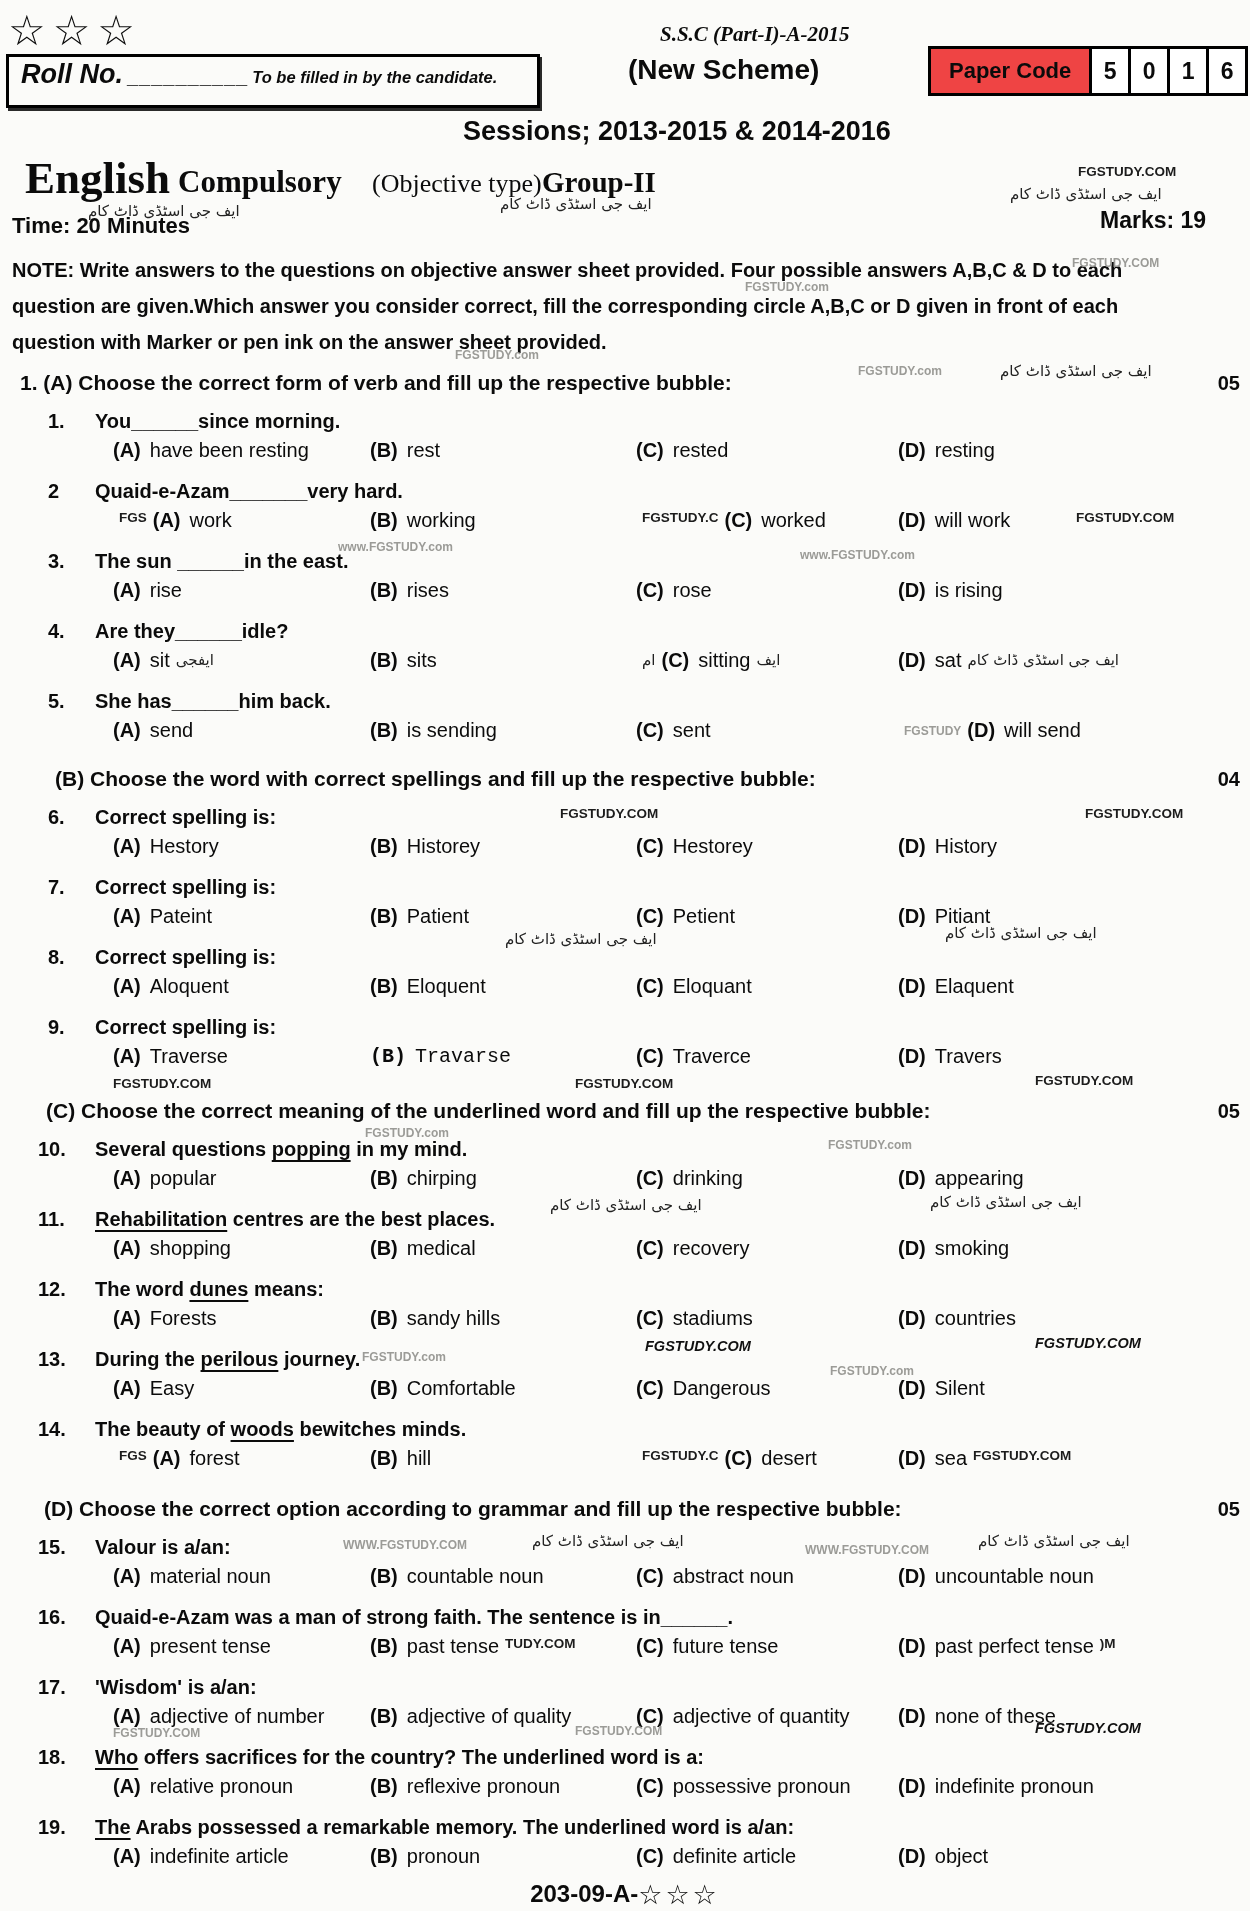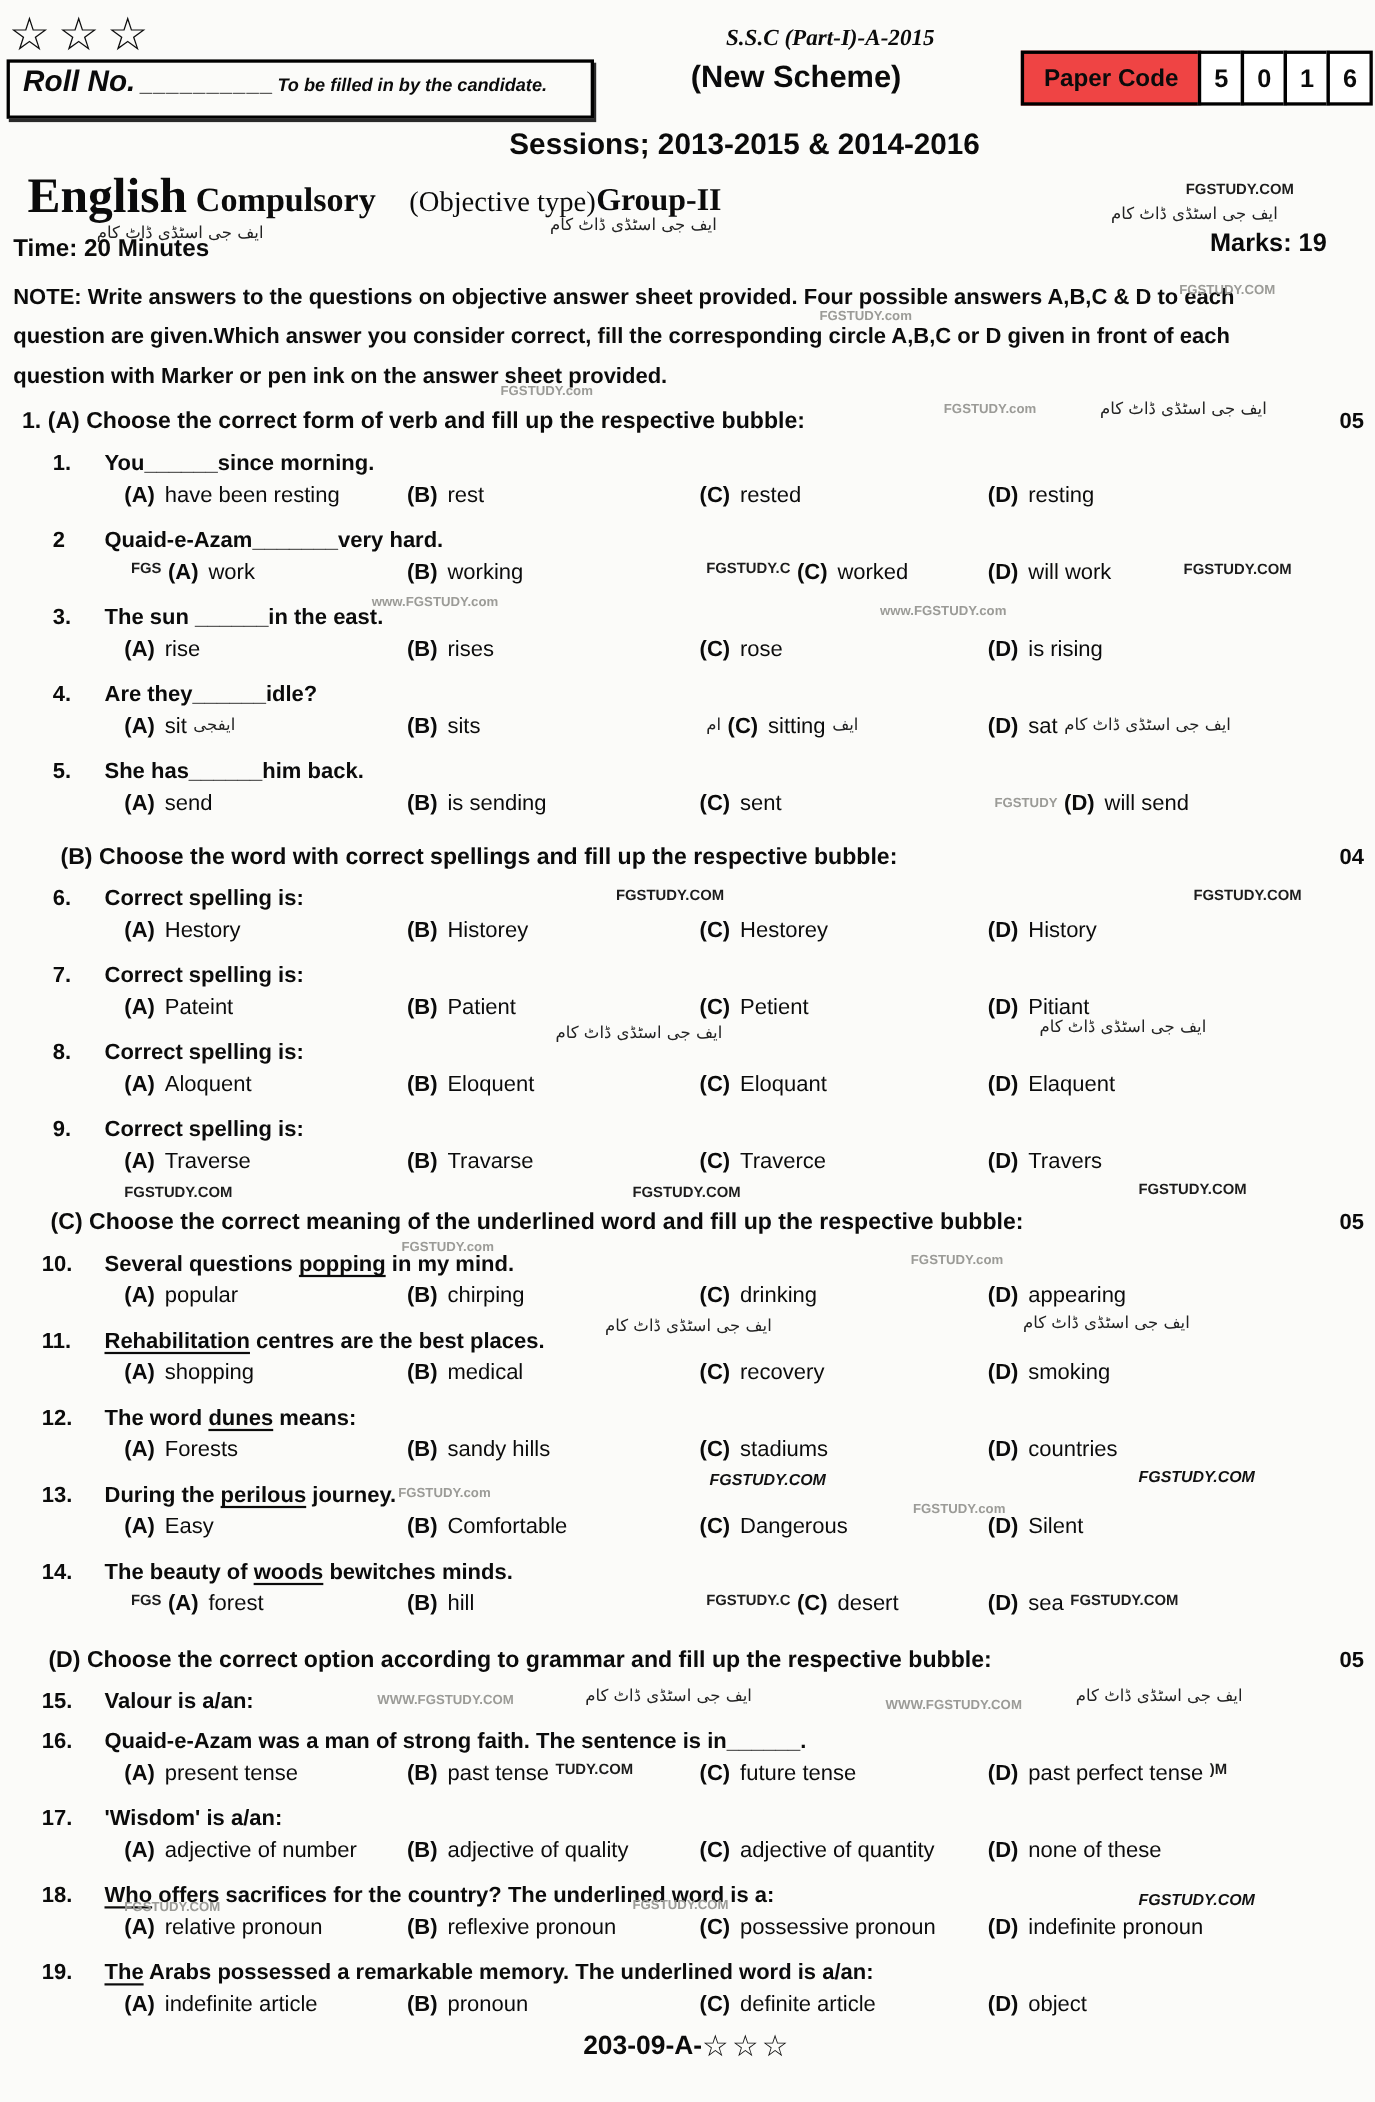--- a/index.html
+++ b/index.html
@@ -189,21 +189,21 @@
               <span class="opt" style="left: 113px;"><b class="ok">(A)</b><span class="ot">Aloquent</span></span>
               <span class="opt" style="left: 370px;"><b class="ok">(B)</b><span class="ot">Eloquent</span></span>
               <span class="opt" style="left: 636px;"><b class="ok">(C)</b><span class="ot">Eloquant</span></span>
               <span class="opt" style="left: 898px;"><b class="ok">(D)</b><span class="ot">Elaquent</span></span>
             </div>
           </div>
           <div class="question">
             <div class="q-stem"><span class="q-num">9.</span><span class="q-text">Correct spelling is:</span></div>
             <div class="q-opts">
               <span class="opt" style="left: 113px;"><b class="ok">(A)</b><span class="ot">Traverse</span></span>
-              <span class="opt" style="left: 370px;"><b class="ok">(B)</b><span class="ot">Travarse</span></span>
+              <span class="opt" style="left: 370px; font-family: Liberation Mono, monospace;"><b class="ok">(B)</b><span class="ot">Travarse</span></span>
               <span class="opt" style="left: 636px;"><b class="ok">(C)</b><span class="ot">Traverce</span></span>
               <span class="opt" style="left: 898px;"><b class="ok">(D)</b><span class="ot">Travers</span></span>
             </div>
           </div>
         </div>
         <div class="section sec-c">
           <div class="sec-head"><span>(C) Choose the correct meaning of the underlined word and  fill up the respective bubble:</span><span class="sec-marks">05</span></div>
           <div class="question">
             <div class="q-stem"><span class="q-num">10.</span><span class="q-text">Several questions <u>popping</u> in my mind.</span></div>
             <div class="q-opts">
@@ -247,20 +247,26 @@
               <span class="opt" style="left: 370px;"><b class="ok">(B)</b><span class="ot">hill</span></span>
               <span class="opt" style="left: 636px;"><span class="wm wmb">FGSTUDY.C</span><b class="ok">(C)</b><span class="ot">desert</span></span>
               <span class="opt" style="left: 898px;"><b class="ok">(D)</b><span class="ot">sea</span><span class="wm wmb">FGSTUDY.COM</span></span>
             </div>
           </div>
         </div>
         <div class="section sec-d">
           <div class="sec-head"><span>(D) Choose the correct option according to grammar and fill up the respective bubble:</span><span class="sec-marks">05</span></div>
           <div class="question">
             <div class="q-stem"><span class="q-num">15.</span><span class="q-text">Valour is a/an:</span></div>
+            <div class="q-opts">
+              <span class="opt" style="left: 113px;"><b class="ok">(A)</b><span class="ot">material noun</span></span>
+              <span class="opt" style="left: 370px;"><b class="ok">(B)</b><span class="ot">countable noun</span></span>
+              <span class="opt" style="left: 636px;"><b class="ok">(C)</b><span class="ot">abstract noun</span></span>
+              <span class="opt" style="left: 898px;"><b class="ok">(D)</b><span class="ot">uncountable noun</span></span>
+            </div>
           </div>
           <div class="question">
             <div class="q-stem"><span class="q-num">16.</span><span class="q-text">Quaid-e-Azam was a man of strong faith. The sentence is in______.</span></div>
             <div class="q-opts">
               <span class="opt" style="left: 113px;"><b class="ok">(A)</b><span class="ot">present tense</span></span>
               <span class="opt" style="left: 370px;"><b class="ok">(B)</b><span class="ot">past tense</span><span class="wm wmb">TUDY.COM</span></span>
               <span class="opt" style="left: 636px;"><b class="ok">(C)</b><span class="ot">future tense</span></span>
               <span class="opt" style="left: 898px;"><b class="ok">(D)</b><span class="ot">past perfect tense</span><span class="wm wmb">)M</span></span>
             </div>
           </div>

